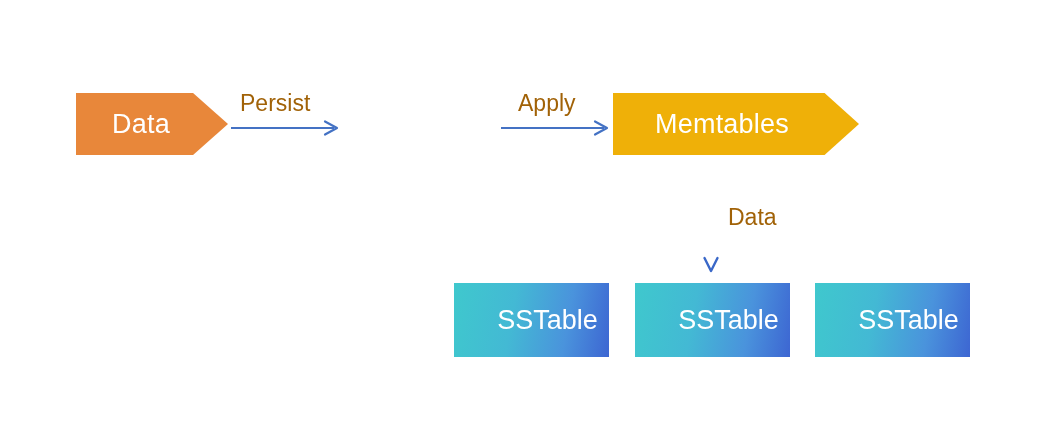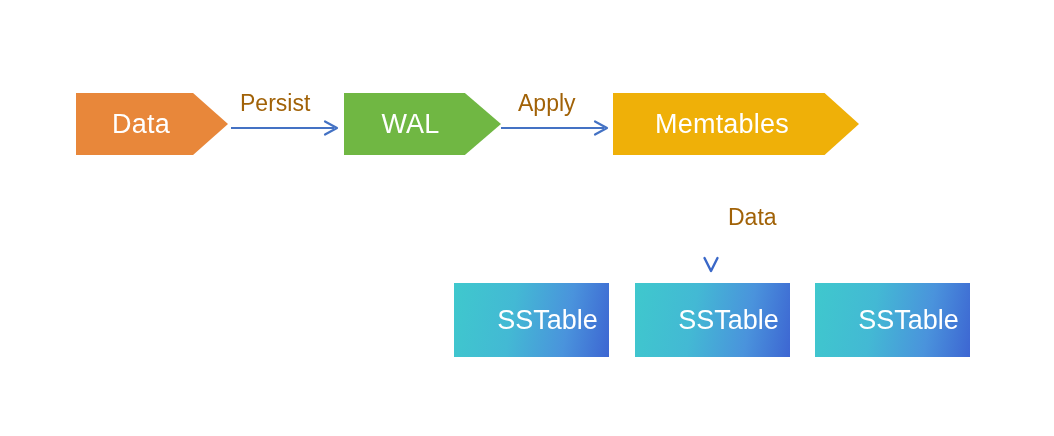--- a/index.html
+++ b/index.html
@@ -135,23 +135,20 @@
     <g>
       <line x1="711" y1="160" x2="711" y2="268" stroke="url(#gradVertical)" stroke-width="2.4"></line>
       <polyline points="704.5,258 711,271 717.5,258" fill="none" stroke="#3A68C8" stroke-width="2.4" stroke-linecap="round" stroke-linejoin="round"></polyline>
     </g>
   </svg>
 
   <div class="node chevron" id="node-data">
     <span>Data</span>
   </div>
 
-  <div class="node chevron" id="node-wal">
-    <span>WAL</span>
-  </div>
 
   <div class="node chevron" id="node-memtables">
     <span>Memtables</span>
   </div>
 
   <div class="edge-label" id="label-persist">Persist</div>
   <div class="edge-label" id="label-apply">Apply</div>
   <div class="edge-label" id="label-flush">Data</div>
 
   <div class="sstable" id="sstable-1">

